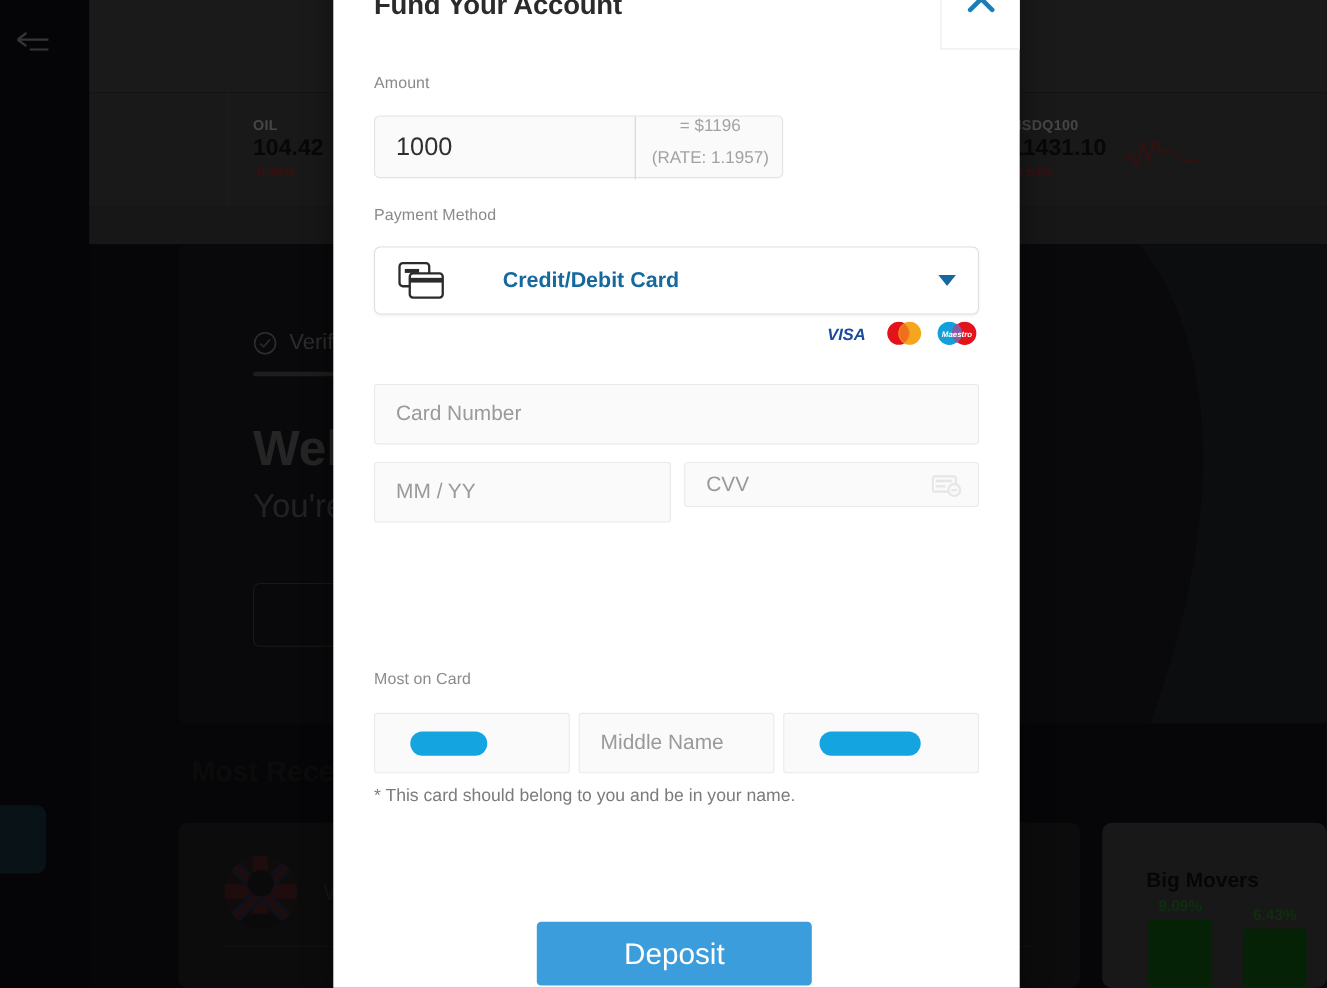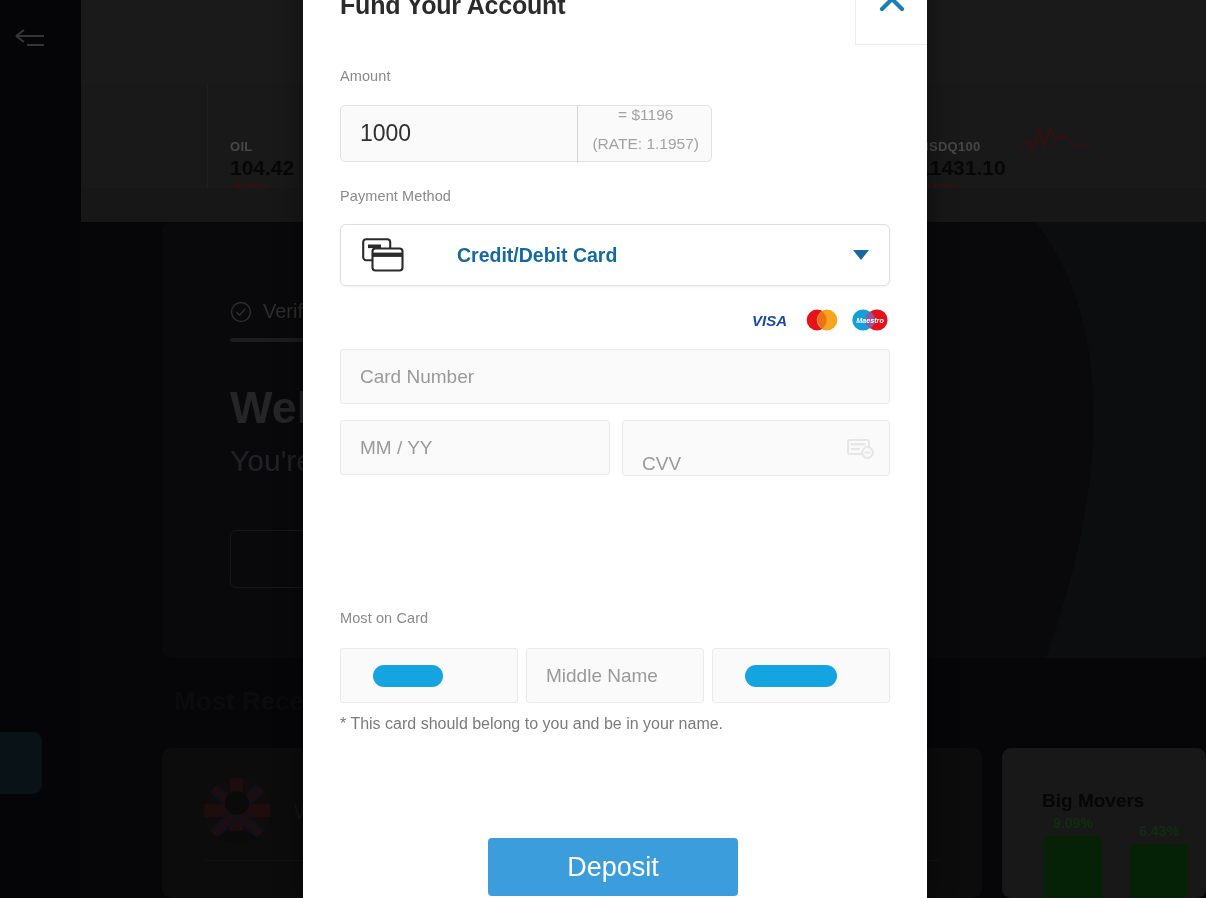--- a/index.html
+++ b/index.html
@@ -40,21 +40,21 @@
     position: absolute; left: 81px; top: 84px; right: 0; height: 104px;
     background: #333333;
     display: flex; align-items: center;
   }
   .bg-ticker-cell {
     height: 104px; border-left: 1px solid #3d3d3d;
     padding: 22px 18px 0 22px;
     display: flex; align-items: flex-start; gap: 14px;
   }
   .bg-ticker-txt { display: flex; flex-direction: column; gap: 2px; }
-  .bg-ticker-sym { font-size: 13px; font-weight: 700; color: #8d8d8d; letter-spacing: .3px; margin-top: 33px; }
+  .bg-ticker-sym { font-size: 13px; font-weight: 700; color: #8d8d8d; letter-spacing: .3px; }
   .bg-ticker-price { font-size: 21px; font-weight: 700; color: #0e0e0e; line-height: 1.15; }
   .bg-ticker-chg { font-size: 12px; font-weight: 700; color: #7c1c1c; }
   .bg-spark { width: 72px; height: 40px; margin-top: 14px; }
   .bg-spark svg { width: 72px; height: 40px; display: block; }
 
   .bg-strip-sub {
     position: absolute; left: 81px; top: 188px; right: 0; height: 34px;
     background: #2e2e2e;
   }
 
@@ -197,33 +197,33 @@
     display: flex; align-items: center; padding: 0 20px 0 19px; cursor: pointer;
   }
   .pm-card-ico { width: 46px; height: 36px; flex: 0 0 auto; }
   .pm-card-ico svg { width: 46px; height: 36px; display: block; }
   .pm-label {
     flex: 1; text-align: left; padding-left: 51px;
     font-size: 19.5px; font-weight: 700; color: #15699e;
   }
 
   .brands {
-    position: absolute; right: 37px; top: 355px;
+    position: absolute; right: 37px; top: 338px;
     display: flex; align-items: center; gap: 10px;
   }
   .brand { height: 22px; display: block; }
 
   .input-box {
     background: #fafafa; border: 1px solid #eaeaea; border-radius: 3px;
     display: flex; align-items: center; position: relative;
     font-size: 19px; color: #9a9a9a; padding-left: 19px;
   }
   #card-number { position: absolute; left: 37px; top: 395px; width: 550px; height: 55px; }
   #card-expiry  { position: absolute; left: 37px; top: 466px; width: 270px; height: 55px; text-align: center; }
-  #card-cvv     { position: absolute; left: 319px; top: 466px; width: 268px; height: 56px; align-items: flex-end; }
+  #card-cvv     { position: absolute; left: 319px; top: 466px; width: 268px; height: 41px; }
   .cvv-ico { position: absolute; right: 14px; top: 50%; transform: translateY(-50%); width: 28px; height: 22px; }
   .cvv-ico svg { width: 28px; height: 22px; display: block; }
 
   .name-row {
     position: absolute; left: 37px; top: 694px; width: 550px; height: 55px;
     display: flex; gap: 8px;
   }
   .name-cell { flex: 1; height: 55px; }
   .redact {
     height: 22px; border-radius: 11px; background: #14a4e0; margin-left: 13px;

